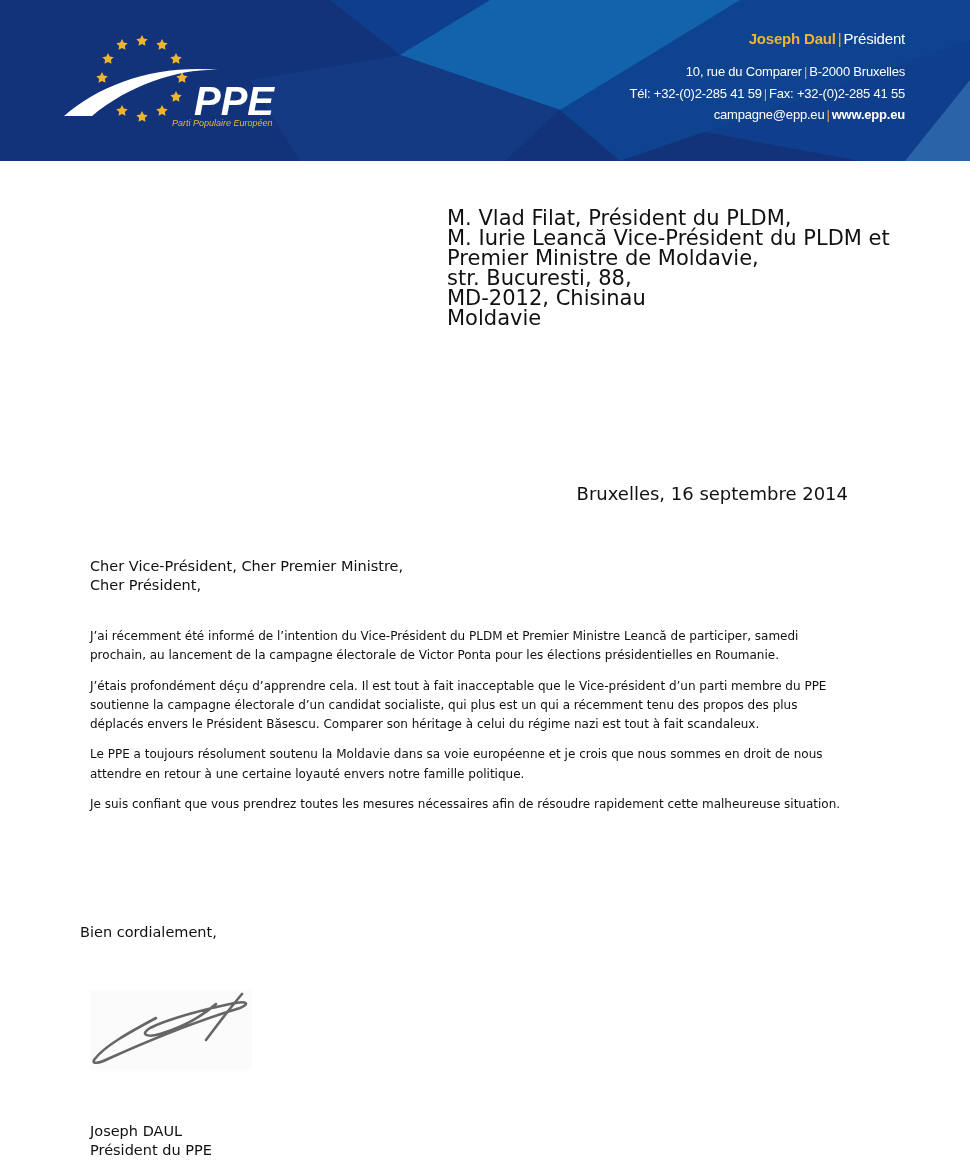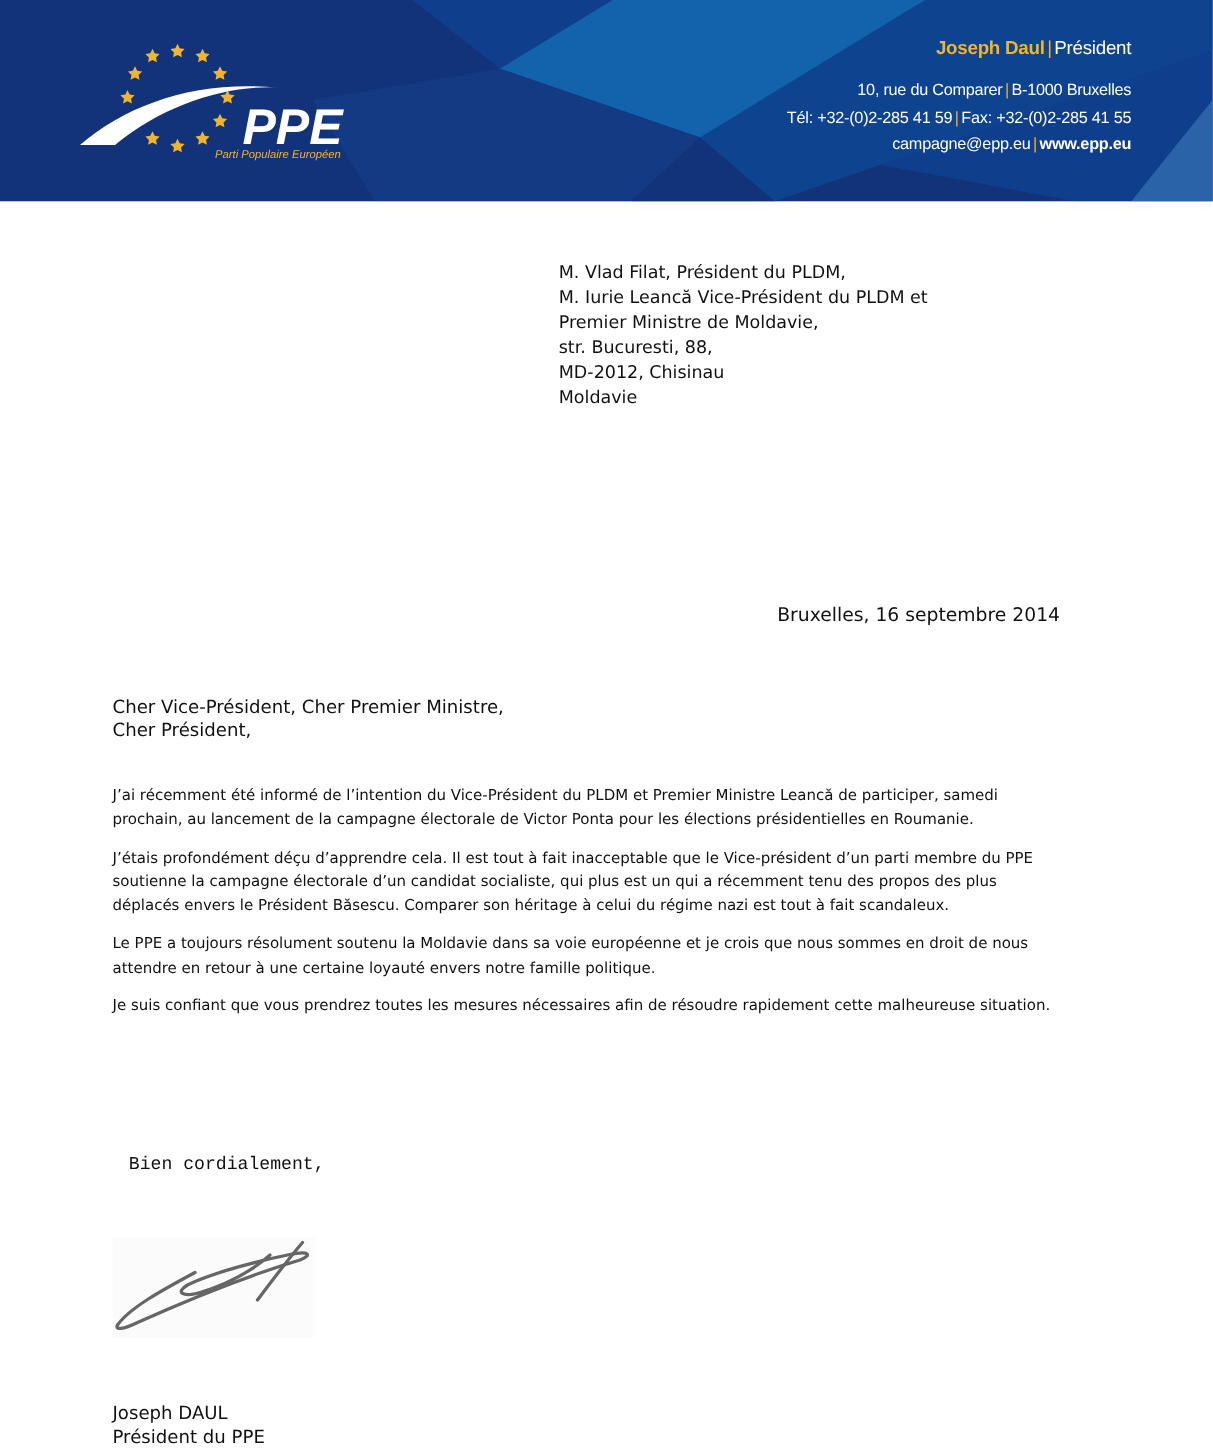--- a/index.html
+++ b/index.html
@@ -14,27 +14,27 @@
     .contact { position: absolute; right: 65px; top: 30px; text-align: right;
                color: #ffffff; font-family: Liberation Sans, sans-serif; }
     .contact .name-line { font-size: 15px; margin-bottom: 14px; letter-spacing: -0.2px; }
     .contact .gold { color: #f0b52e; font-weight: bold; }
     .contact .sep { color: #f0b52e; padding: 0 2px; }
     .contact .line { font-size: 13px; line-height: 21.5px; letter-spacing: -0.2px; }
     .contact b { font-weight: bold; text-align: right; }
 
     
     .text { font-family: "DejaVu Sans", sans-serif; color: #111; }
-    .address { position: absolute; left: 447px; top: 208px; font-size: 14px; line-height: 20px; }
+    .address { position: absolute; left: 447px; top: 208px; font-size: 21px; line-height: 20px; }
     .address div { white-space: nowrap; }
-    .date { position: absolute; right: 122px; top: 483px; font-size: 15px; margin-left: 38px; }
+    .date { position: absolute; right: 122px; top: 483px; font-size: 18px; margin-left: 38px; }
     .salutation { position: absolute; left: 90px; top: 557px; font-size: 14.5px; line-height: 19px; }
     .body { position: absolute; left: 90px; top: 627px; width: 760px; font-size: 12px; line-height: 19.3px; }
     .body p { margin: 0 0 11px 0; }
-    .closing { position: absolute; left: 103px; top: 924px; font-size: 14.5px; font-family: Liberation Mono, monospace; }
+    .closing { position: absolute; left: 80px; top: 924px; font-size: 14.5px; }
     .signature { position: absolute; left: 90px; top: 990px; width: 162px; height: 80px; background: #fbfbfb; }
     .signer { position: absolute; left: 90px; top: 1122px; font-size: 14.5px; line-height: 19px; }
   </style>
 </head>
 <body>
 
 <div class="banner">
   <svg class="bg" width="970" height="161" viewBox="0 0 970 161">
     <rect x="0" y="0" width="970" height="161" fill="#12337a"></rect>
     <polygon points="330,0 970,0 970,161 860,161 560,105 400,55" fill="#0f3f8c"></polygon>
@@ -70,21 +70,21 @@
       <text x="132" y="87" font-family="Liberation Sans, sans-serif" font-size="40" font-style="italic" font-weight="bold" fill="#ffffff">PPE</text>
       <text x="110" y="98" font-family="Liberation Sans, sans-serif" font-size="9" font-style="italic" fill="#f0b52e">Parti Populaire Européen</text>
     </svg>
   </div>
 
   <div class="contact">
     <div class="name-line">
       <span class="gold">Joseph Daul</span><span class="sep">|</span><span>Président</span>
     </div>
     <div class="line">
-      <span>10, rue du Comparer</span><span class="sep">|</span><span>B-1000 Bruxelles</span>
+      <span>10, rue du Comparer</span><span class="sep">|</span><span>B-2000 Bruxelles</span>
     </div>
     <div class="line">
       <span>Tél: +32-(0)2-285 41 59</span><span class="sep">|</span><span>Fax: +32-(0)2-285 41 55</span>
     </div>
     <div class="line">
       <span>campagne@epp.eu</span><span class="sep">|</span><b>www.epp.eu</b>
     </div>
   </div>
 </div>
 

